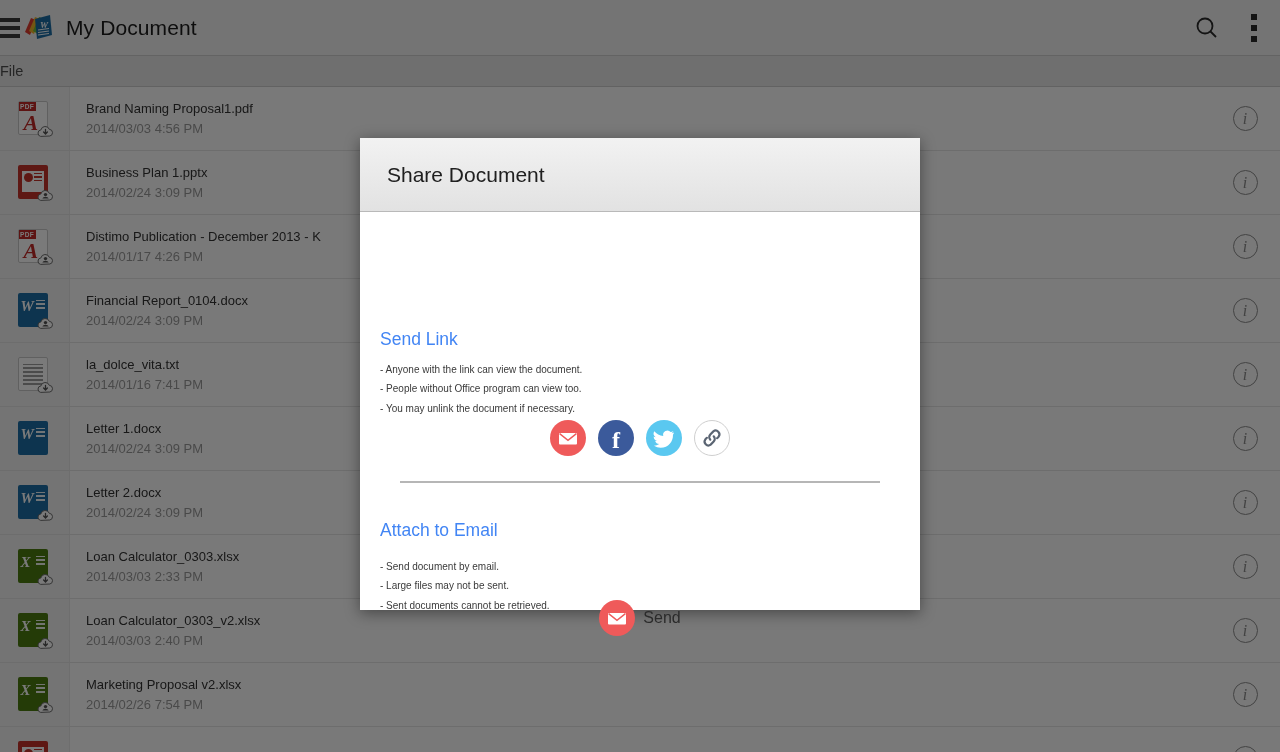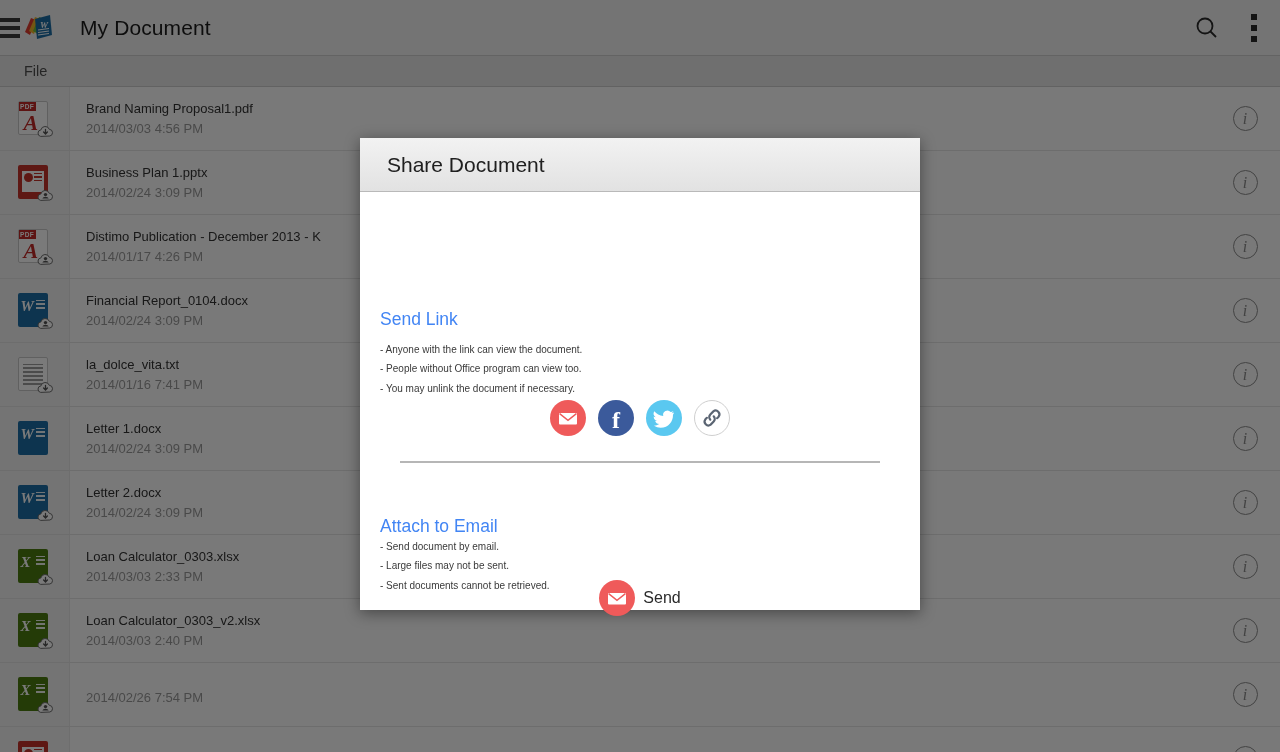--- a/index.html
+++ b/index.html
@@ -16,32 +16,32 @@
 
   .titlebar {
     position: absolute; top: 0; left: 0; width: 1280px; height: 56px;
     background: #f2f2f2;
     display: flex; align-items: center;
     border-bottom: 1px solid #cfcfcf;
   }
   .hamburger { width: 22px; height: 20px; margin-left: -2px; display:flex; flex-direction:column; justify-content:space-between; flex:0 0 auto; }
   .hamburger i { display:block; height:4px; background:#3c3c3c; border-radius:0; }
   .app-icon { width: 34px; height: 34px; margin-left: 2px; position: relative; flex:0 0 auto; }
-  .app-title { font-size: 21px; color: #1c1c1c; margin-left: 24px; letter-spacing: .1px; }
+  .app-title { font-size: 21px; color: #1c1c1c; margin-left: 10px; letter-spacing: .1px; }
   .titlebar-actions { margin-left:auto; display:flex; align-items:center; gap: 28px; padding-right: 22px; }
   .ic-search { width: 30px; height: 30px; position: relative; }
   .ic-overflow { width: 8px; height: 30px; display:flex; flex-direction:column; align-items:center; justify-content:center; gap:5px; }
   .ic-overflow i { width: 6px; height: 6px; background:#2b2b2b; display:block; }
 
   .breadcrumb {
     position: absolute; top: 56px; left: 0; width: 1280px; height: 31px;
     background: #e9e9e9; border-bottom: 1px solid #cdcdcd;
     display: flex; align-items: center;
   }
-  .breadcrumb-label { font-size: 14.5px; color: #4e4e4e; padding-left: 24px; }
+  .breadcrumb-label { font-size: 14.5px; color: #4e4e4e; padding-left: 0; }
 
   .filelist { position: absolute; top: 87px; left: 0; width: 1280px; bottom: 0; background: #fdfdfd; }
   .row {
     position: relative; height: 64px; width: 1280px;
     border-bottom: 1px solid #e3e3e3;
     display: flex; align-items: center;
     background: #fdfdfd;
   }
   .row-iconcell {
     width: 70px; height: 100%; flex: 0 0 70px;
@@ -89,33 +89,33 @@
   
   #dim { position:absolute; inset:0; background:rgba(0,0,0,0.52); }
 
   
   #dialog {
     position:absolute; left:360px; top:138px; width:560px; height:472px;
     background:#ffffff;
     box-shadow: 0 3px 14px rgba(0,0,0,.42);
   }
   .dlg-header {
-    height: 54px; width:100%;
+    height: 74px; width:100%;
     background: linear-gradient(#f2f2f2, #e2e2e2);
     border-bottom: 1px solid #b9b9b9;
     display:flex; align-items:center;
   }
   .dlg-title { font-size: 21px; color:#202020; padding-left: 27px; }
   .dlg-body { padding: 0 20px; position:relative; height: 475px; }
 
   .section-head { font-size: 17.5px; color: #4285f4; padding-left: 0; }
   .sec1 { position:absolute; left:20px; top:117px; }
   .bullets { font-size: 10px; color:#3a3a3a; line-height: 19.3px; }
   .b1 { position:absolute; left:20px; top:148px; }
-  .sec2 { position:absolute; left:20px; top:324px; }
+  .sec2 { position:absolute; left:20px; top:308px; }
   .b2 { position:absolute; left:20px; top:345px; }
 
   .share-icons { position:absolute; left:0; right:0; top:208px; display:flex; justify-content:center; gap:12px; }
   .sicon { width:36px; height:36px; border-radius:50%; position:relative; display:flex; align-items:center; justify-content:center; }
   .sicon-mail { background:#ef5a5a; }
   .sicon-fb   { background:#3b5a9b; }
   .sicon-tw   { background:#5ac8f0; }
   .sicon-link { background:#ffffff; border:1.4px solid #cfcfcf; }
   .fb-f { color:#fff; font-family:"Liberation Serif", serif; font-weight:bold; font-size:24px; line-height:1; margin-top:4px; }
 
@@ -405,20 +405,21 @@
                 </span>
               </div>
               <span class="cloudbadge"><svg viewBox="0 0 19 14" width="19" height="14">
                   <path d="M4.6 12.4 a3.3 3.3 0 0 1 .3-6.5 a4.4 4.4 0 0 1 8.4-.6 a3.4 3.4 0 0 1 .6 6.7 z" fill="#ffffff" stroke="#6e6e6e" stroke-width="1"></path>
                   <circle cx="9.5" cy="6.6" r="1.7" fill="#555"></circle>
                   <path d="M6.3 10.6 a3.3 2.3 0 0 1 6.4 0z" fill="#555"></path>
                 </svg></span>
             </div>
           </div>
           <div class="row-text">
+            <div class="row-name">Marketing Proposal v2.xlsx</div>
             <div class="row-date">2014/02/26 7:54 PM</div>
           </div>
           <div class="row-info">
             <span class="info-circle">i</span>
           </div>
         </div>
         <div class="row">
           <div class="row-iconcell">
             <div class="filetype-icon">
               <div class="ft ft-ppt ft-body">

